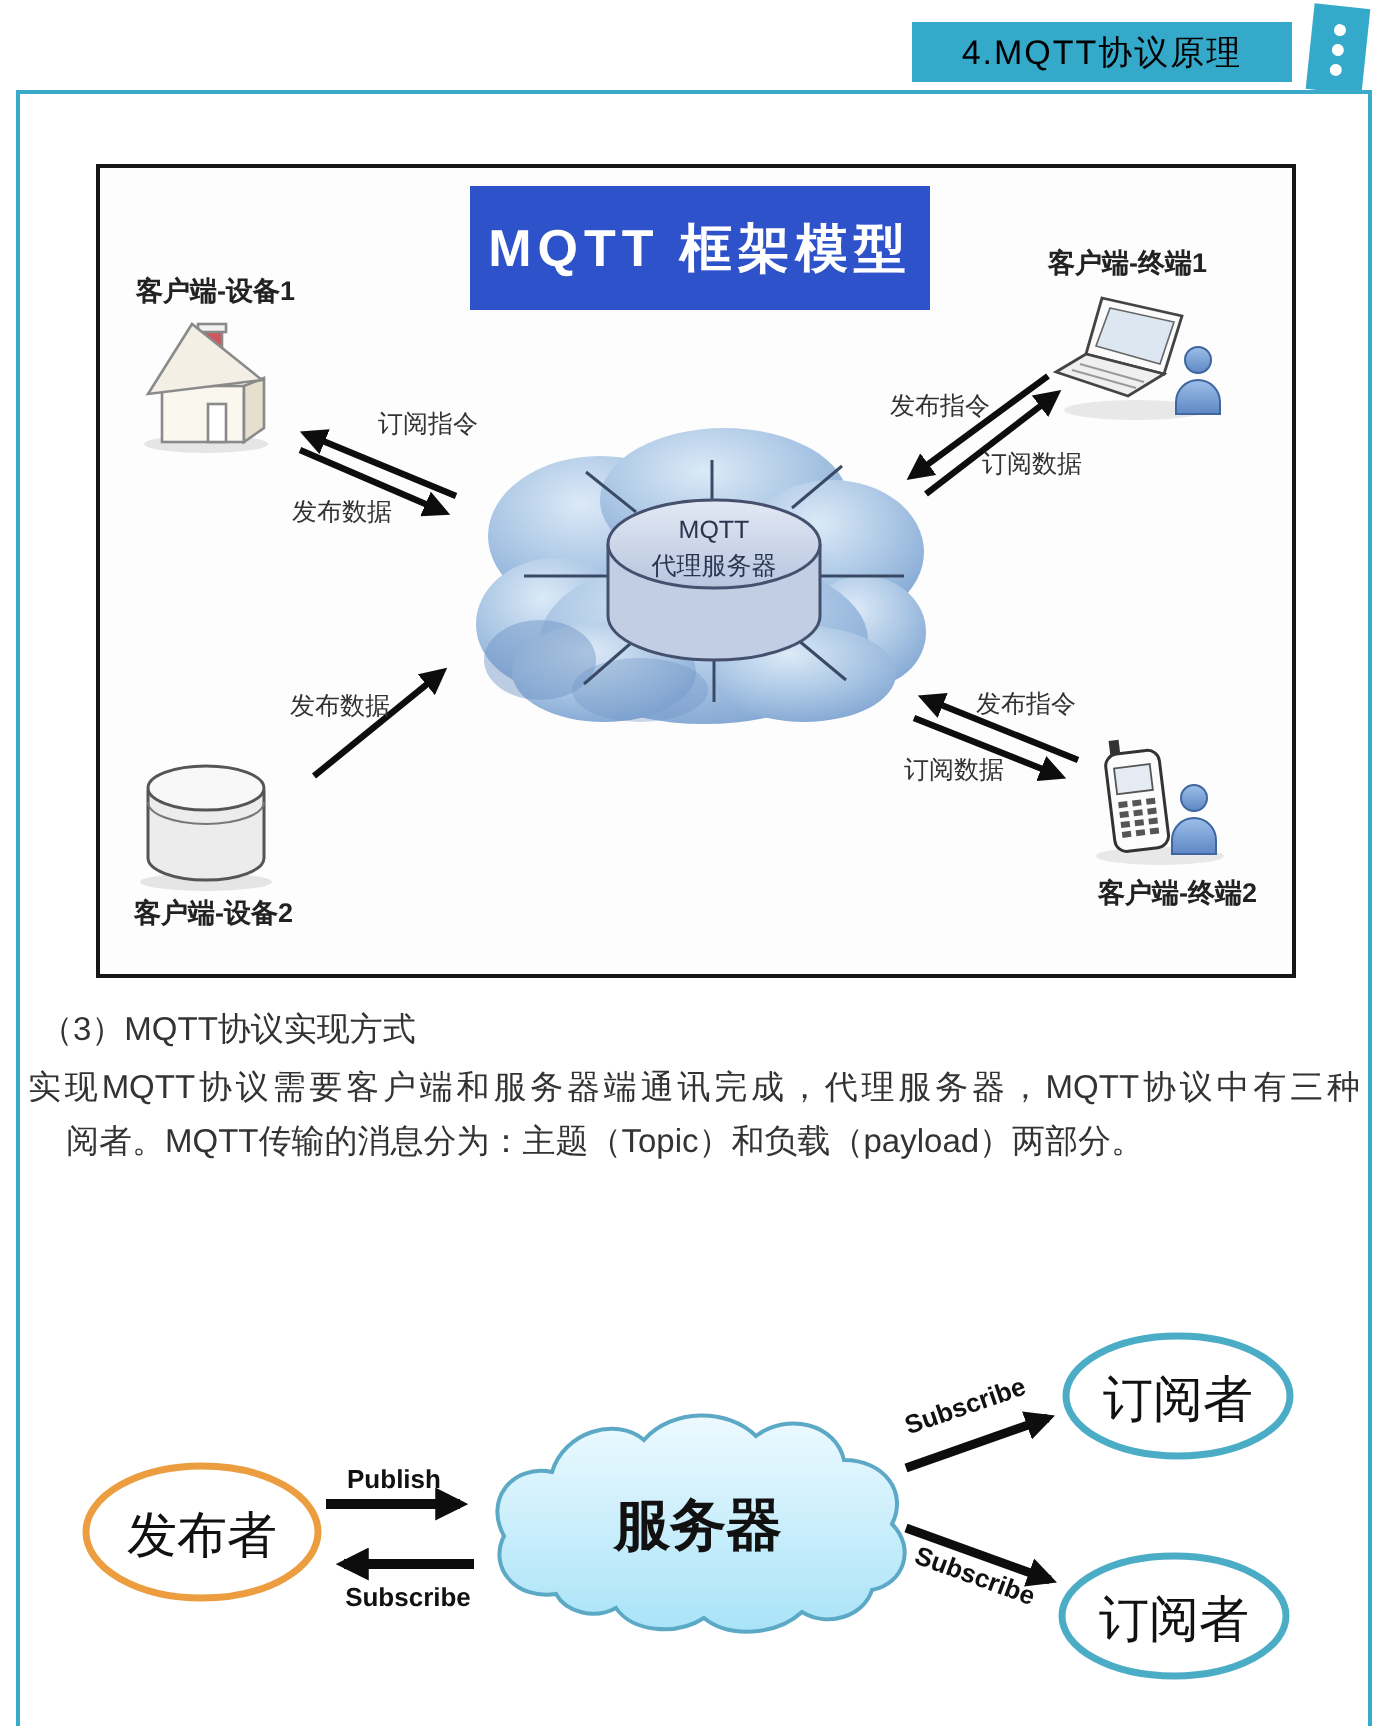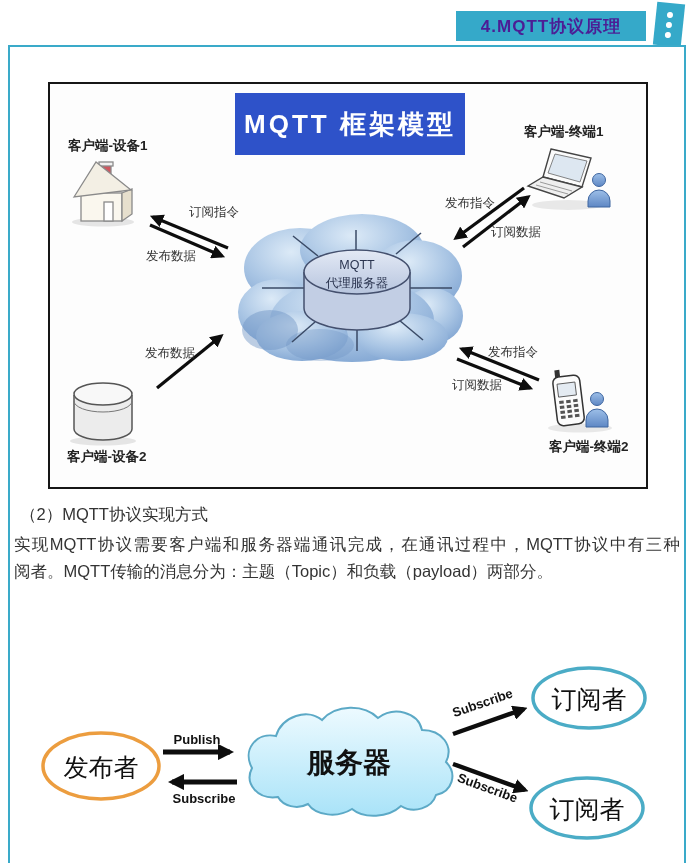--- a/index.html
+++ b/index.html
@@ -2,21 +2,21 @@
 <html><head>
 <meta charset="utf-8">
 <style>
   html,body{margin:0;padding:0;background:#ffffff;}
   body{width:694px;height:863px;overflow:hidden;font-family:"Liberation Sans",sans-serif;}
   #page{position:relative;width:694px;height:863px;background:#fff;}
 
   
   .banner{position:absolute;left:456px;top:11px;width:190px;height:30px;background:#35a9c9;
           display:flex;align-items:center;justify-content:center;}
-  .banner span{color:#4c1d95;font-size:17px;font-weight:bold;letter-spacing:1px;}
+  .banner span{color:#000000;font-size:17px;font-weight:normal;letter-spacing:1px;}
   .dots{position:absolute;left:655px;top:3px;width:28px;height:43px;background:#35a9c9;
         transform:rotate(6deg);display:flex;flex-direction:column;align-items:center;
         justify-content:center;gap:4px;cursor:pointer;}
   .dots i{width:6px;height:6px;border-radius:50%;background:#fff;display:block;}
 
   
   .card{position:absolute;left:8px;top:45px;width:678px;height:830px;
         border:2px solid #3aaac9;box-sizing:border-box;background:#fff;}
 
   
@@ -31,21 +31,21 @@
   .brokertxt{font:12.5px "Liberation Sans",sans-serif;fill:#2b3550;}
   .flowcn{font:25px "Liberation Serif",serif;fill:#111;}
   .flowcnbig{font:600 28px "Liberation Serif",serif;fill:#111;}
   .flowen{font:bold 13px "Liberation Sans",sans-serif;fill:#111;}
 
   
   .heading{position:absolute;left:20px;top:504px;font-size:16.5px;color:#333;}
   .para{position:absolute;left:14px;top:531px;width:666px;font-size:16.5px;color:#333;
         line-height:27px;}
   .pline{text-align:justify;text-align-last:justify;white-space:nowrap;}
-  .pline.last{text-align:left;text-align-last:left;}
+  .pline.last{text-align:left;text-align-last:left;margin-left:19px;}
 
   .fig2svg{position:absolute;left:0;top:645px;width:694px;height:218px;}
 </style>
 </head>
 <body>
 
 <div id="page">
 
   <div class="banner">
     <span>4.MQTT协议原理</span>
@@ -187,23 +187,23 @@
     <text class="lbl" x="170" y="357" text-anchor="middle">发布数据</text>
     <text class="lbl" x="513" y="356" text-anchor="middle">发布指令</text>
     <text class="lbl" x="477" y="389" text-anchor="middle">订阅数据</text>
 
     <text class="devlbl" x="68" y="150">客户端-设备1</text>
     <text class="devlbl" x="524" y="136">客户端-终端1</text>
     <text class="devlbl" x="67" y="461">客户端-设备2</text>
     <text class="devlbl" x="549" y="451">客户端-终端2</text>
   </svg>
 
-  <div class="heading">（2）MQTT协议实现方式</div>
+  <div class="heading">（3）MQTT协议实现方式</div>
   <div class="para">
-    <div class="pline">实现MQTT协议需要客户端和服务器端通讯完成，在通讯过程中，MQTT协议中有三种</div>
+    <div class="pline">实现MQTT协议需要客户端和服务器端通讯完成，代理服务器，MQTT协议中有三种</div>
     <div class="pline last">阅者。MQTT传输的消息分为：主题（Topic）和负载（payload）两部分。</div>
   </div>
 
   <svg class="fig2svg" viewBox="0 645 694 218">
     <defs>
       <marker id="ah2" viewBox="0 0 10 10" refX="7.5" refY="5" markerWidth="3.3" markerHeight="3.3" orient="auto">
         <path d="M0 0 L10 5 L0 10 z" fill="#0d0d0d"></path>
       </marker>
       <linearGradient id="cg2" x1="0" y1="0" x2="0" y2="1">
         <stop offset="0" stop-color="#edfaff"></stop>

